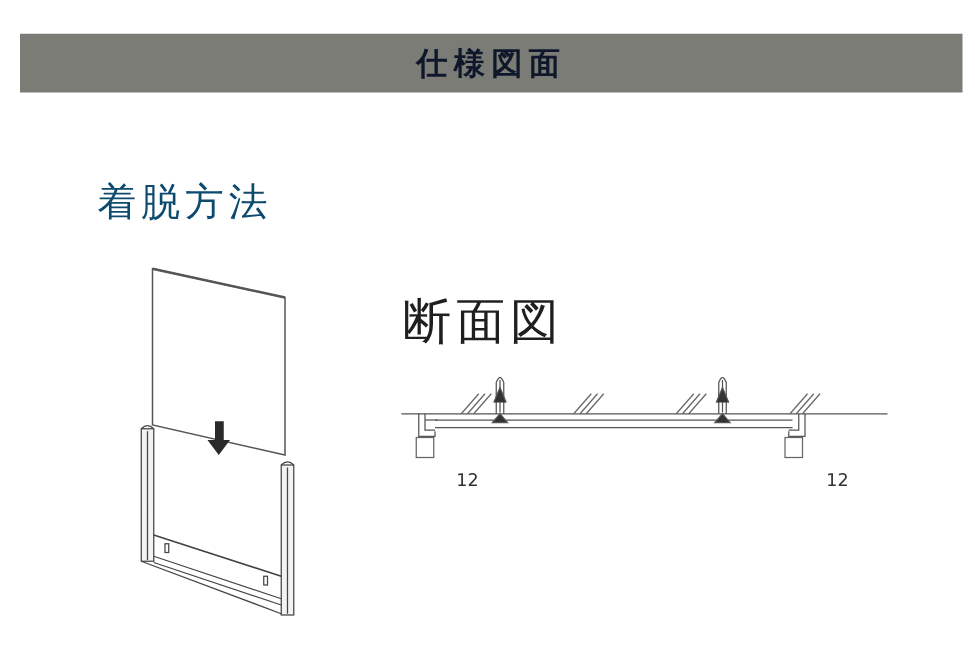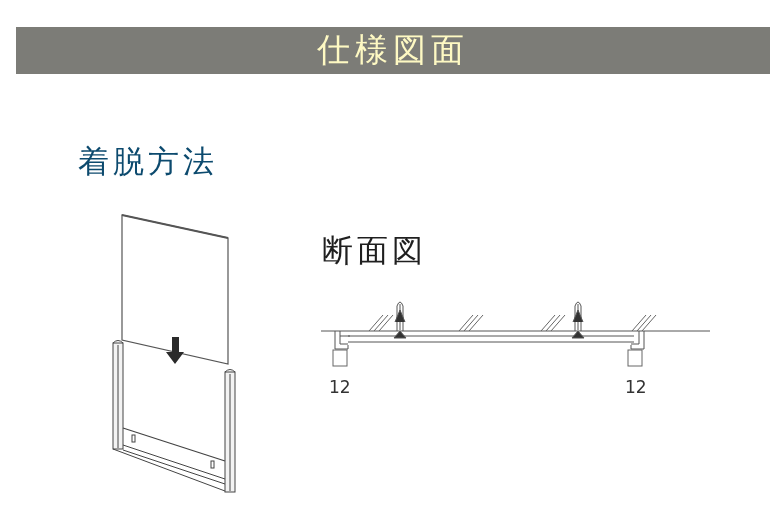--- a/index.html
+++ b/index.html
@@ -1,23 +1,23 @@
 <!DOCTYPE html>
 <html><head>
 <meta charset="utf-8">
 <style>
   html, body { margin: 0; padding: 0; background: #ffffff; }
   body { width: 780px; height: 522px; position: relative; overflow: hidden;
          font-family: "DejaVu Sans", "Liberation Sans", sans-serif; color: #222; }
   .banner { position: absolute; left: 16px; top: 27px; width: 754px; height: 47px;
             background: #7c7c77; display: flex; align-items: center; justify-content: center; }
-  .banner-title { color: #fef9c3; font-size: 33px; letter-spacing: 5px; font-weight: 400; }
+  .banner-title { color: #0f172a; font-size: 25px; letter-spacing: 5px; font-weight: 700; }
   .h-attach { position: absolute; left: 78px; top: 141px; font-size: 31px; letter-spacing: 4px; color: #0c4a6e; }
-  .h-section { position: absolute; left: 322px; top: 230px; font-size: 31px; letter-spacing: 4px; color: #1f1f1f; }
-  .dim { position: absolute; font-size: 17px; color: #333; }
+  .h-section { position: absolute; left: 322px; top: 230px; font-size: 39px; letter-spacing: 4px; color: #1f1f1f; }
+  .dim { position: absolute; font-size: 14px; color: #333; margin-left: 36px; }
   svg { position: absolute; left: 0; top: 0; }
 </style>
 </head>
 <body>
 
 <div class="banner">
   <span class="banner-title">仕様図面</span>
 </div>
 
 <div class="h-attach">着脱方法</div>

